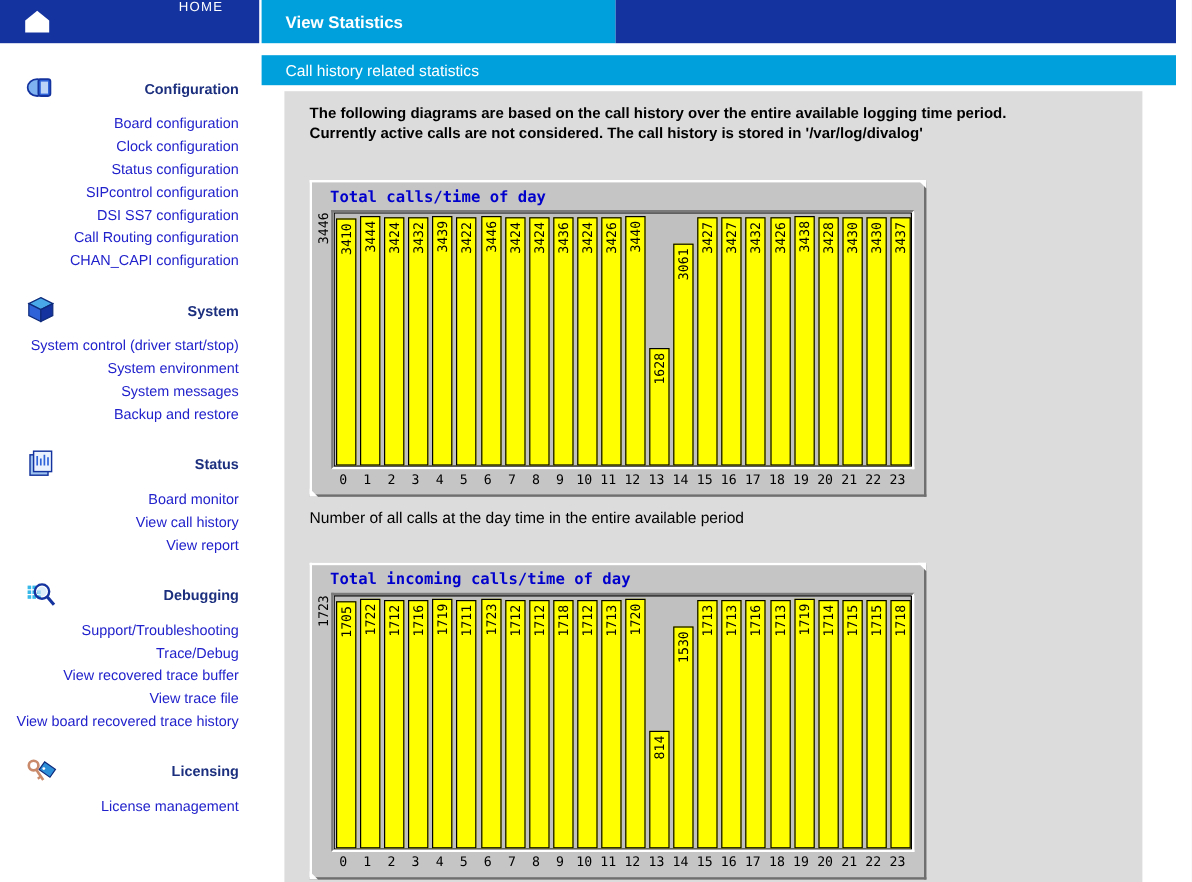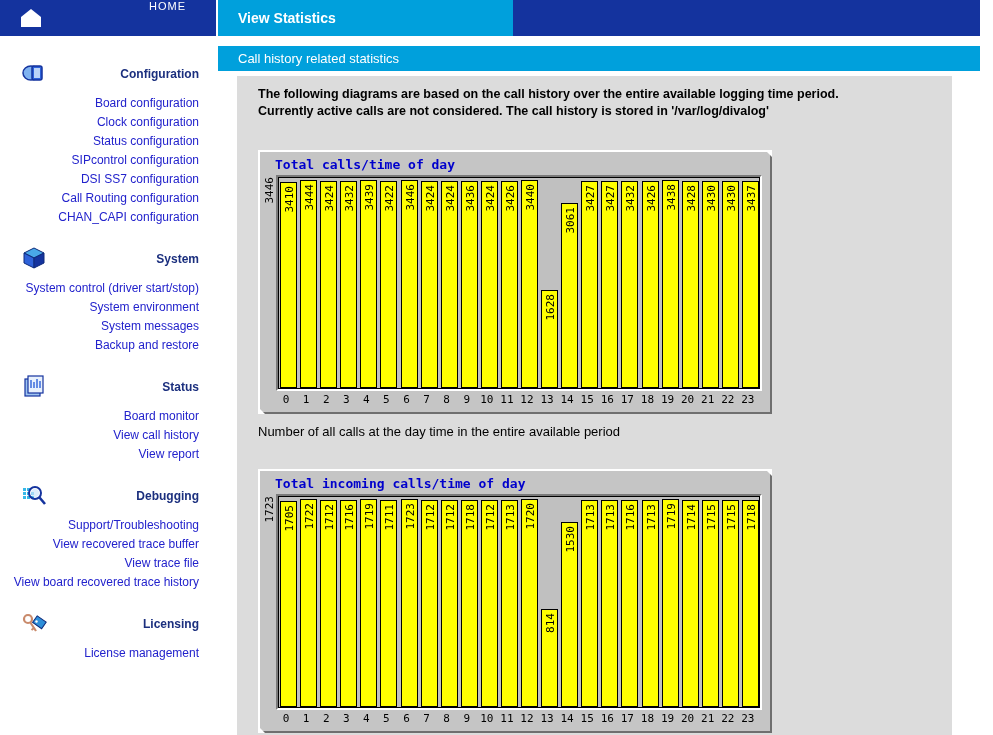--- a/index.html
+++ b/index.html
@@ -145,20 +145,21 @@
               <rect x="9" y="12" width="3" height="3"></rect>
     </g>
     <circle cx="13" cy="9" r="6" fill="none" stroke="#14339E" stroke-width="2"></circle>
     <circle cx="13" cy="9" r="4" fill="#CFE6F8" fill-opacity="0.7"></circle>
     <line x1="17.5" y1="13.5" x2="23" y2="20" stroke="#14339E" stroke-width="2.6"></line>
   </svg></span>
         <span class="sb-title">Debugging</span>
       </div>
       <div class="sb-items">
         <div class="sb-item">Support/Troubleshooting</div>
+        <div class="sb-item">Trace/Debug</div>
         <div class="sb-item">View recovered trace buffer</div>
         <div class="sb-item">View trace file</div>
         <div class="sb-item">View board recovered trace history</div>
       </div>
     </div>
     <div class="sb-section">
       <div class="sb-header">
         <span class="sb-icon"><svg id="svg-licensing-icon" width="26" height="24" viewBox="0 0 26 24">
     <circle cx="6" cy="7" r="4" fill="none" stroke="#C98A6B" stroke-width="2.2"></circle>
     <line x1="8" y1="10" x2="14" y2="19" stroke="#C98A6B" stroke-width="2.2"></line>

